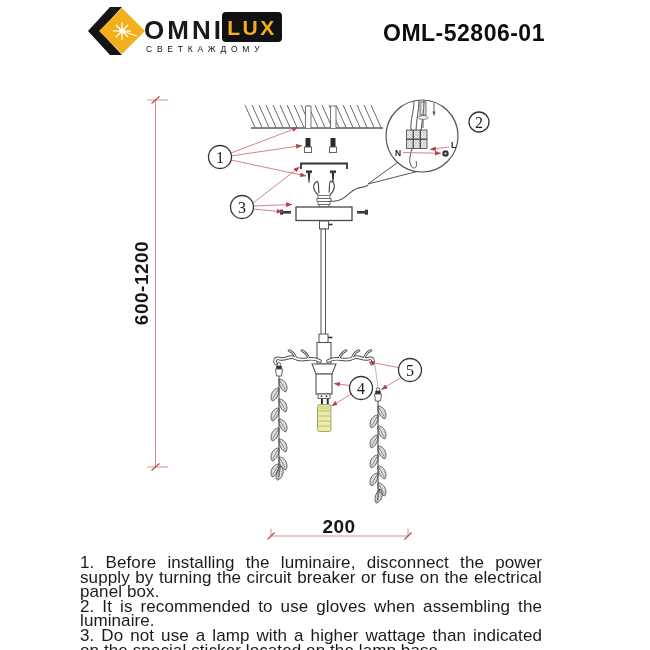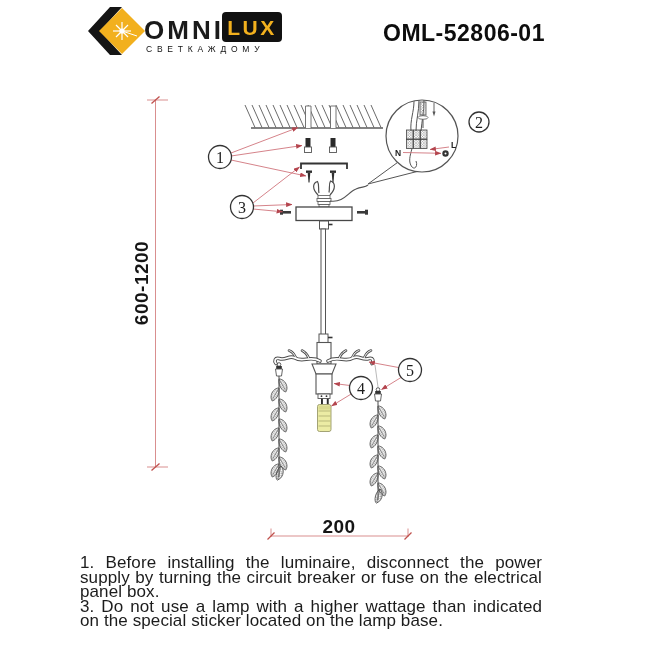--- a/index.html
+++ b/index.html
@@ -276,14 +276,15 @@
     <line x1="271" y1="528.5" x2="271" y2="537" stroke="#d98f8f" stroke-width="1"></line>
     <line x1="408" y1="528.5" x2="408" y2="537" stroke="#d98f8f" stroke-width="1"></line>
     <line x1="267.5" y1="539.5" x2="274.5" y2="532.5" stroke="#c0504d" stroke-width="1.3"></line>
     <line x1="404.5" y1="539.5" x2="411.5" y2="532.5" stroke="#c0504d" stroke-width="1.3"></line>
     <text class="dim-text" x="339" y="533" text-anchor="middle">200</text>
   </g>
 </svg>
 
 <div id="footer">
   <div>1. Before installing the luminaire, disconnect the power supply by turning the circuit breaker or fuse on the electrical panel box.</div>
+  <div>2. It is recommended to use gloves when assembling the luminaire.</div>
   <div>3. Do not use a lamp with a higher wattage than indicated on the special sticker located on the lamp base.</div>
 </div>
 
 </body></html>

